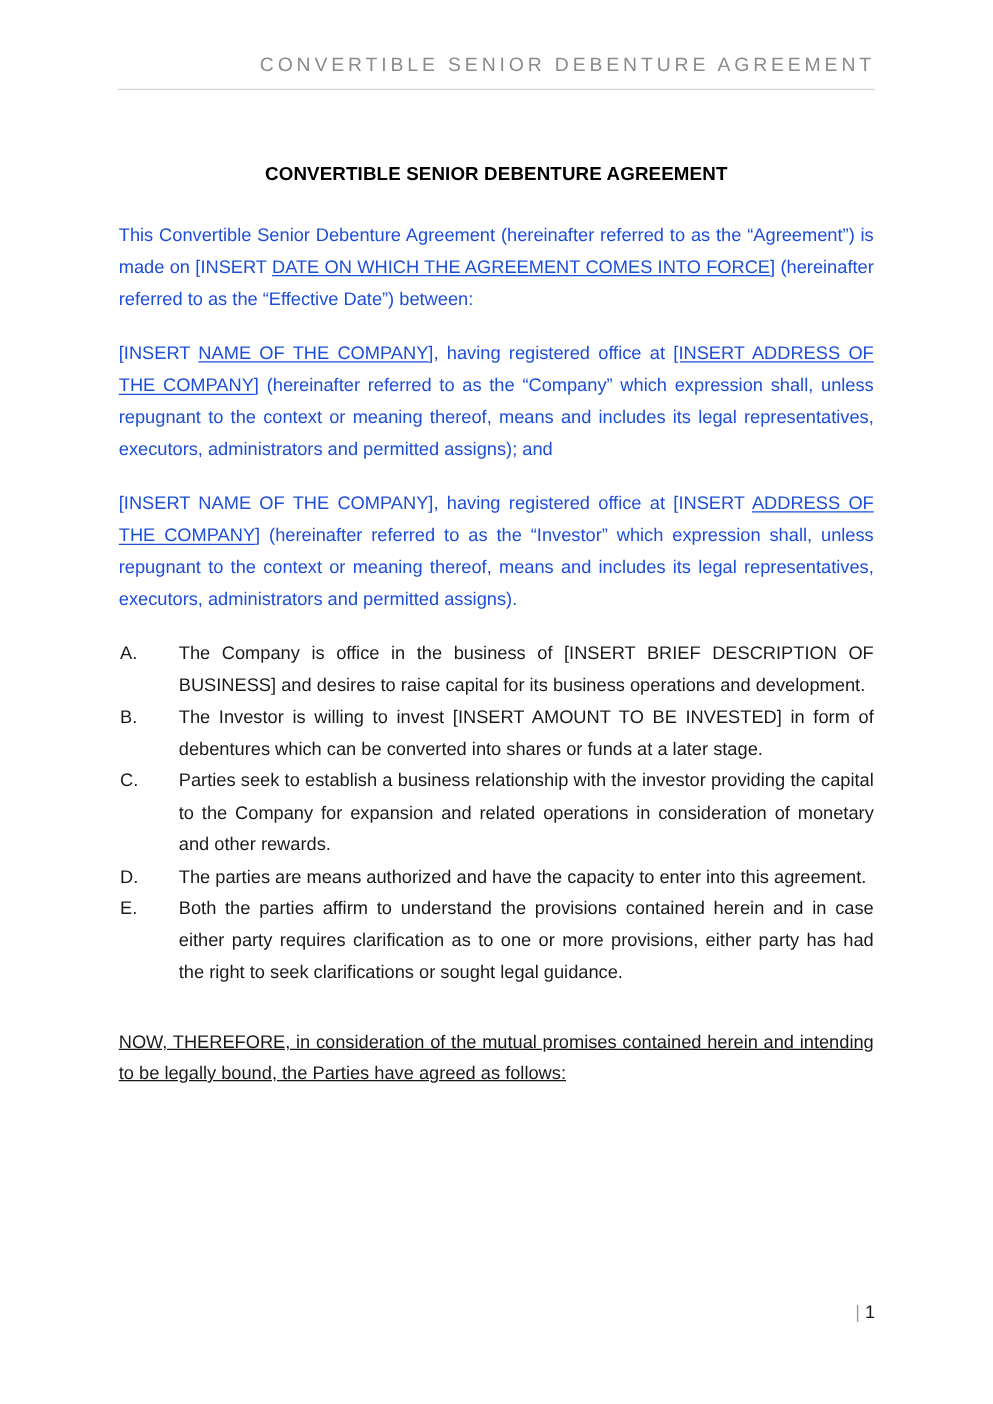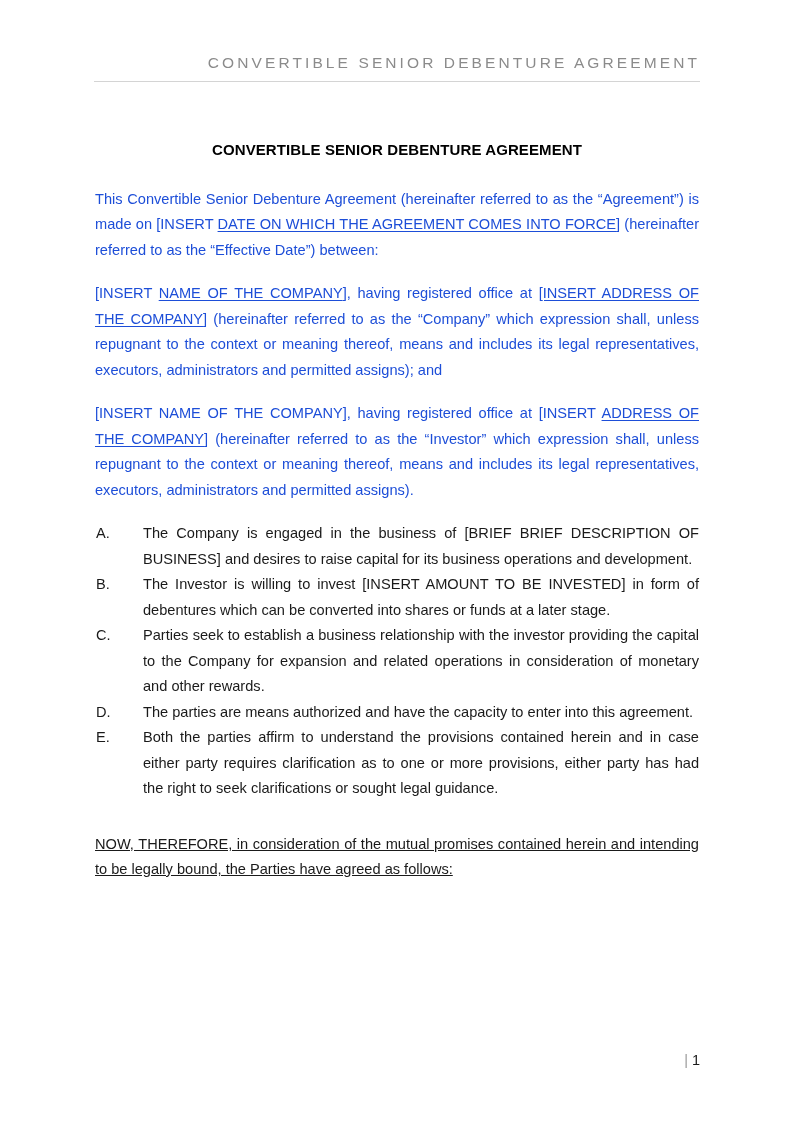--- a/index.html
+++ b/index.html
@@ -8,21 +8,21 @@
     background: #ffffff;
   }
   body {
     font-family: "Liberation Sans", sans-serif;
     color: #000000;
   }
   .page {
     position: relative;
     width: 794px;
     height: 1091px;
-    margin: 14px auto;
+    margin: 4px auto;
     background: #ffffff;
     overflow: hidden;
     box-sizing: border-box;
   }
 
   
   .doc-header {
     position: absolute;
     left: 94px;
     top: 40px;
@@ -154,21 +154,21 @@
 
     <p class="para"><span>[INSERT </span><span class="u">NAME OF THE COMPANY</span><span>], having registered office at </span><span class="u">[INSERT ADDRESS OF THE COMPANY</span><span>] (hereinafter referred to as the “Company” which expression shall, unless repugnant to the context or meaning thereof, means and includes its legal representatives, executors, administrators and permitted assigns); and</span></p>
 
     <p class="para"><span>[INSERT NAME OF THE COMPANY], having registered office at [INSERT </span><span class="u">ADDRESS OF THE COMPANY</span><span>] (hereinafter referred to as the “Investor” which expression shall, unless repugnant to the context or meaning thereof, means and includes its legal representatives, executors, administrators and permitted assigns).</span></p>
 
 
 
     <ol class="alpha-list">
       <li>
         <span class="marker">A.</span>
-        <span class="item-text">The Company is engaged in the business of [BRIEF BRIEF DESCRIPTION OF BUSINESS] and desires to raise capital for its business operations and development.</span>
+        <span class="item-text">The Company is office in the business of [INSERT BRIEF DESCRIPTION OF BUSINESS] and desires to raise capital for its business operations and development.</span>
       </li>
       <li>
         <span class="marker">B.</span>
         <span class="item-text">The Investor is willing to invest [INSERT AMOUNT TO BE INVESTED] in form of debentures which can be converted into shares or funds at a later stage.</span>
       </li>
       <li>
         <span class="marker">C.</span>
         <span class="item-text">Parties seek to establish a business relationship with the investor providing the capital to the Company for expansion and related operations in consideration of monetary and other rewards.</span>
       </li>
       <li>

